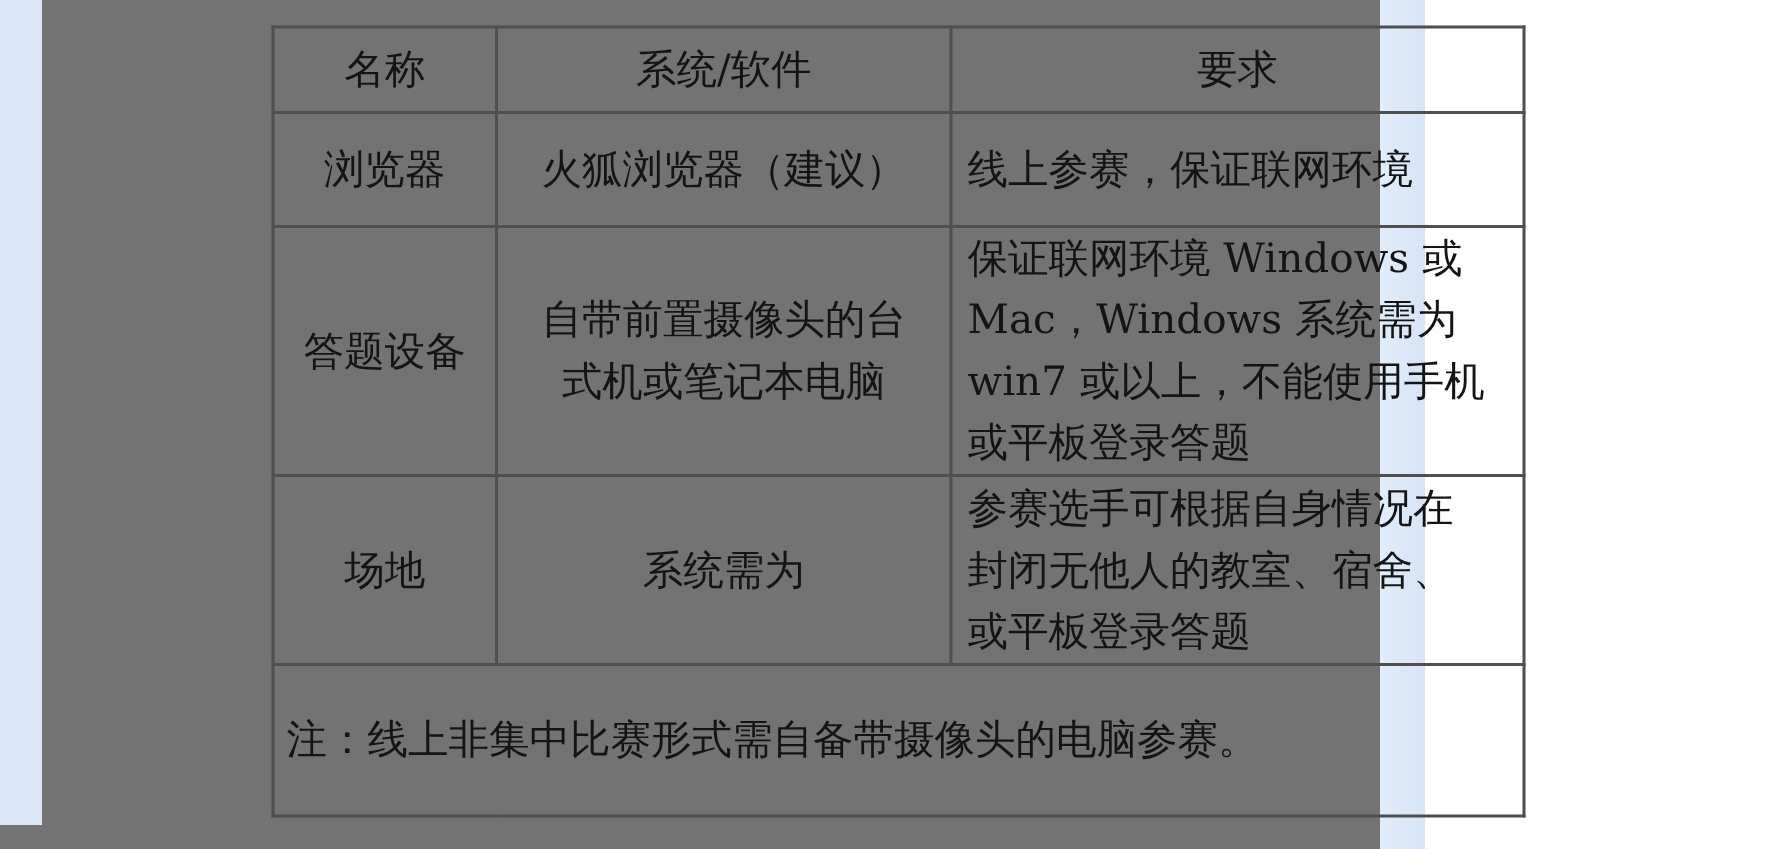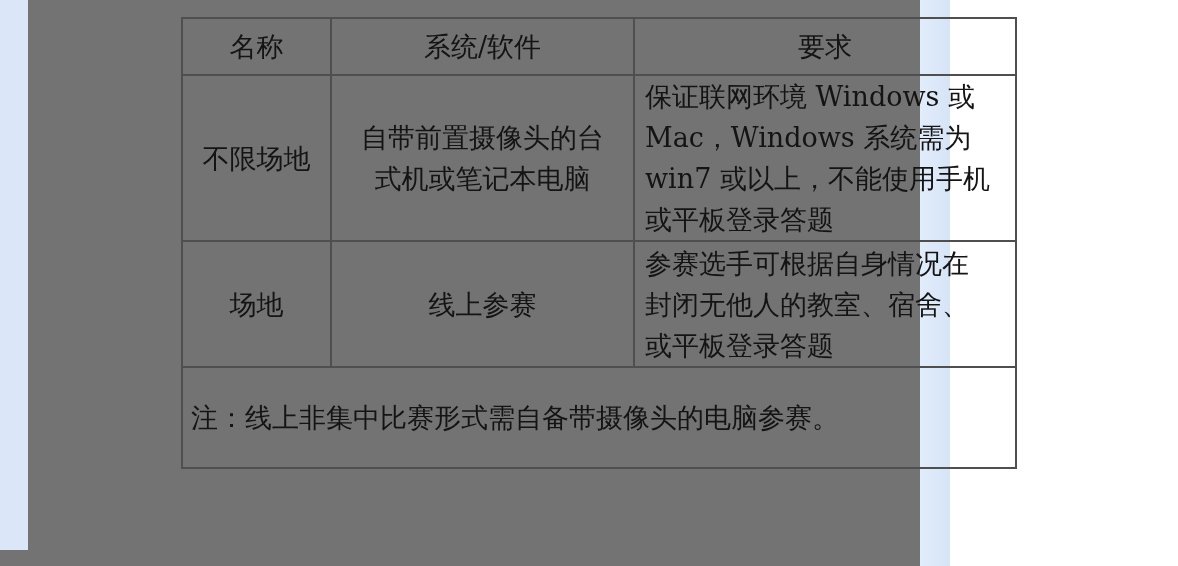--- a/index.html
+++ b/index.html
@@ -85,32 +85,37 @@
       <col class="col-req">
     </colgroup>
     <thead>
       <tr class="row-header">
         <th>名称</th>
         <th>系统/软件</th>
         <th>要求</th>
       </tr>
     </thead>
     <tbody>
+      <tr class="row-1">
+        <td>浏览器</td>
+        <td>火狐浏览器（建议）</td>
+        <td class="req-cell">线上参赛，保证联网环境</td>
+      </tr>
       <tr class="row-2">
-        <td>不限场地</td>
+        <td>答题设备</td>
         <td>自带前置摄像头的台
 式机或笔记本电脑</td>
         <td class="req-cell">保证联网环境 Windows 或
 Mac，Windows 系统需为
 win7 或以上，不能使用手机
 或平板登录答题</td>
       </tr>
       <tr class="row-3">
         <td>场地</td>
-        <td>线上参赛</td>
+        <td>系统需为</td>
         <td class="req-cell">参赛选手可根据自身情况在
 封闭无他人的教室、宿舍、
 或平板登录答题</td>
       </tr>
       <tr class="row-note">
         <td class="note-cell" colspan="3">注：线上非集中比赛形式需自备带摄像头的电脑参赛。</td>
       </tr>
     </tbody>
   </table>
 

